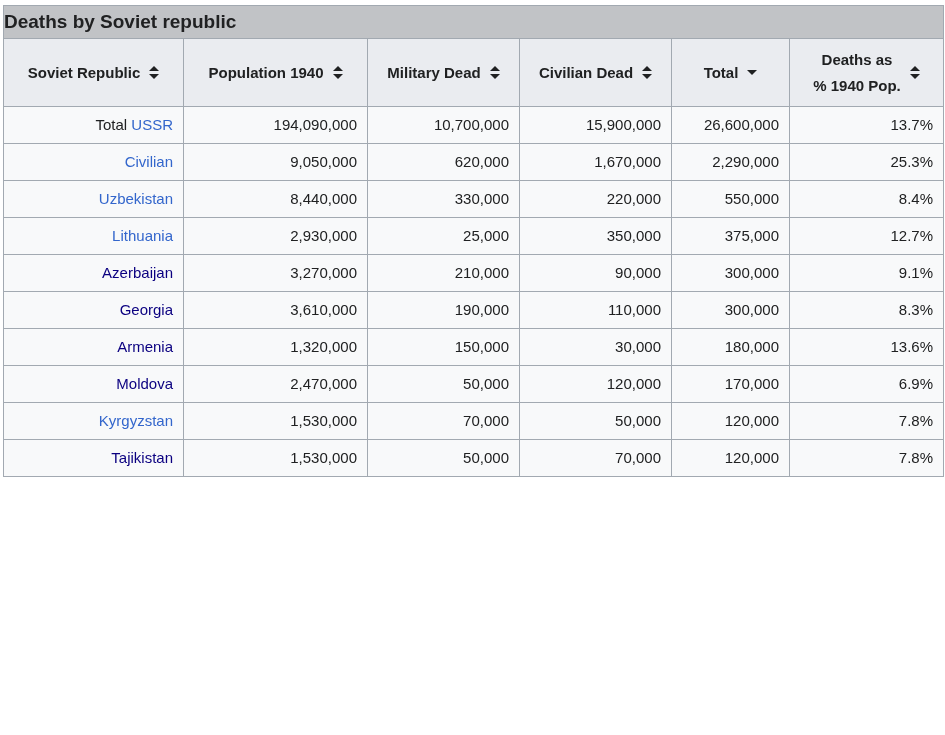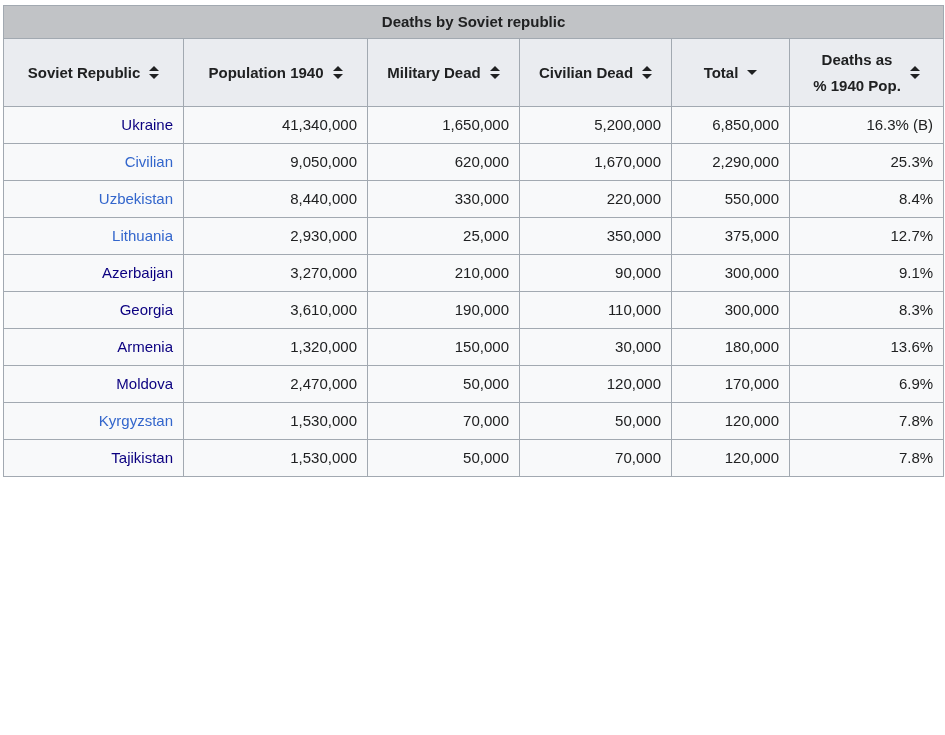--- a/index.html
+++ b/index.html
@@ -20,24 +20,24 @@
     margin:5px 2px 0 3px;
     width:940px;
     table-layout:fixed;
     background:var(--cell-bg);
     font-size:15px;
   }
   th,td{border:1px solid var(--border);}
   th.title-bar{
     background:var(--title-bg);
     font-weight:bold;
-    text-align:center;
+    text-align:left;
     padding:5px 0;
     line-height:22px;
-    font-size:15px;
+    font-size:19px;
   }
   thead th.col-header{
     background:var(--header-bg);
     font-weight:bold;
     text-align:center;
     vertical-align:middle;
     padding:6px 4px;
     height:68px;
     cursor:pointer;
   }
@@ -130,26 +130,26 @@
               <span class="icon-sort">
                 <i class="tri up"></i>
                 <i class="tri down"></i>
               </span>
             </div>
           </th>
         </tr>
     </thead>
     <tbody id="table-body">
         <tr>
-          <td><a href="#" class="visited">Ukraine</a></td>
-          <td>41,340,000</td>
-          <td>1,650,000</td>
-          <td>5,200,000</td>
-          <td>6,850,000</td>
-          <td>16.3% (B)</td>
+          <td><span>Total </span><a href="#">USSR</a></td>
+          <td>194,090,000</td>
+          <td>10,700,000</td>
+          <td>15,900,000</td>
+          <td>26,600,000</td>
+          <td>13.7%</td>
         </tr>
         <tr>
           <td><a href="#">Civilian</a></td>
           <td>9,050,000</td>
           <td>620,000</td>
           <td>1,670,000</td>
           <td>2,290,000</td>
           <td>25.3%</td>
         </tr>
         <tr>

